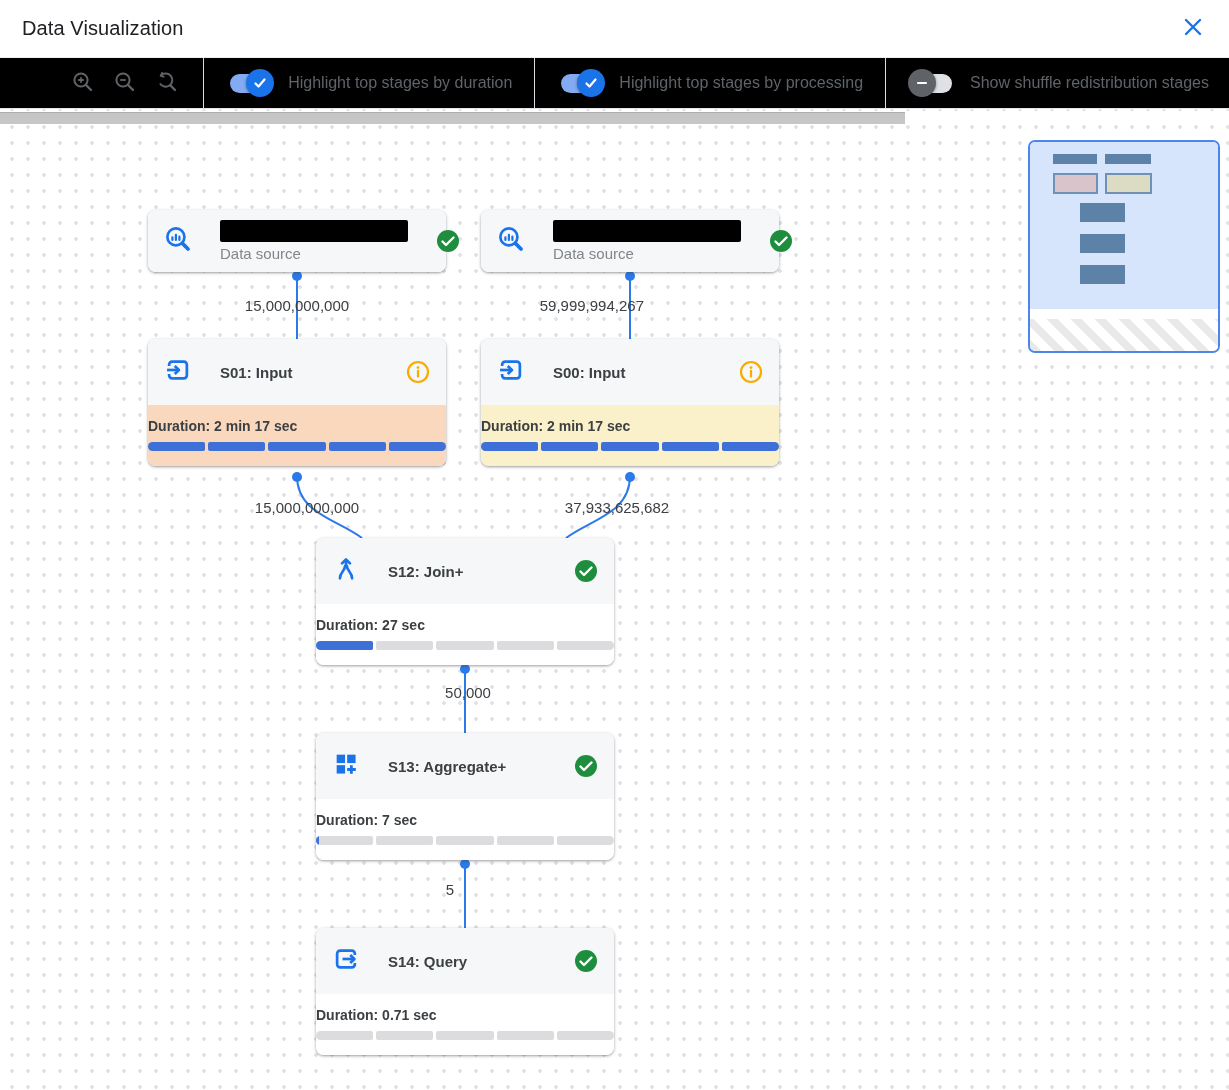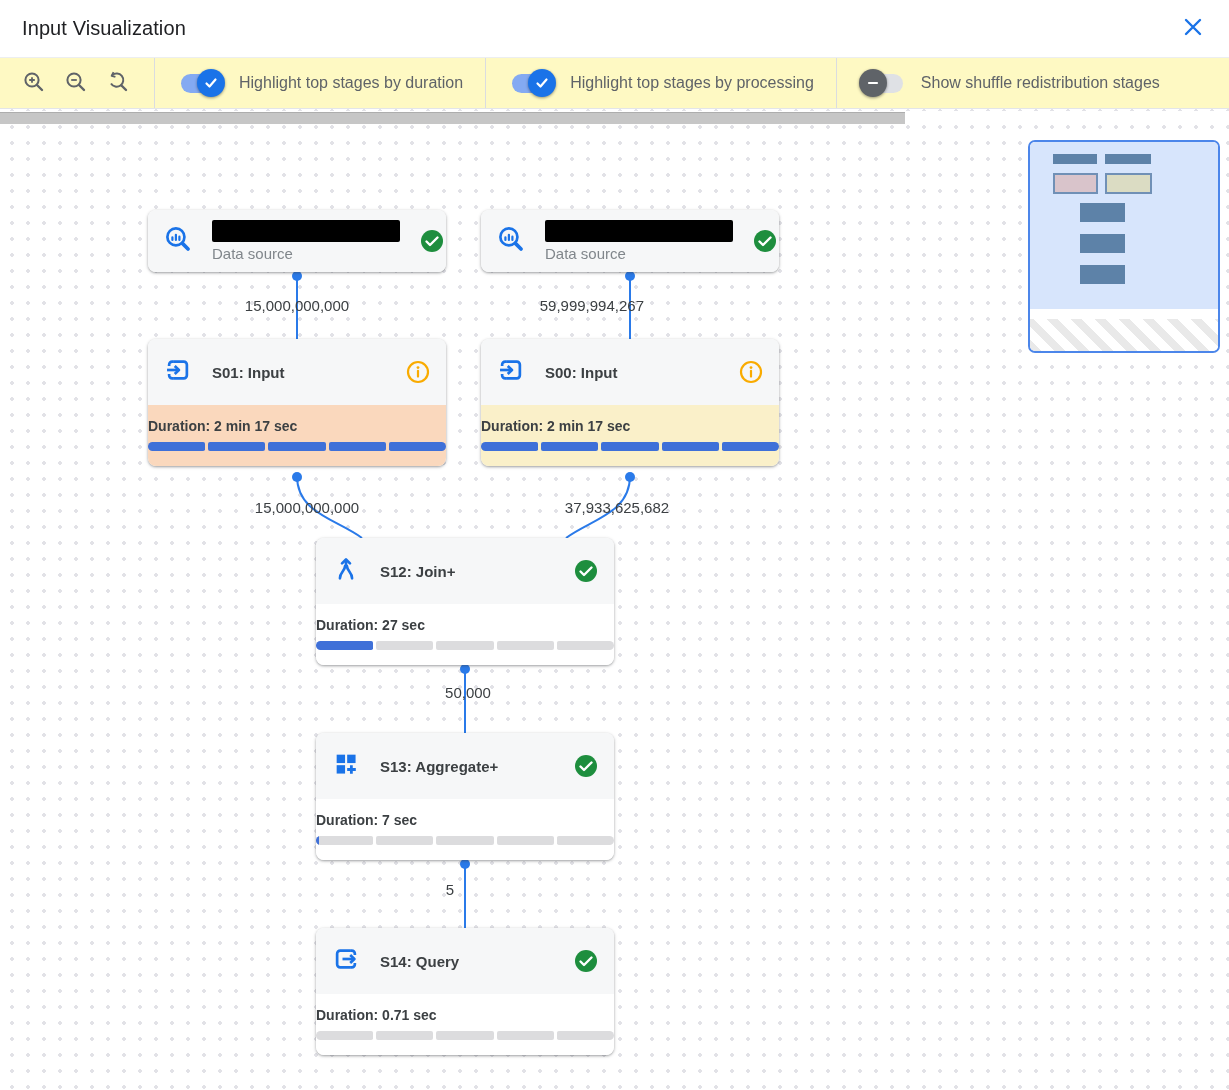--- a/index.html
+++ b/index.html
@@ -7,21 +7,21 @@
     font-family:"Liberation Sans", sans-serif; background:#fff; }
 
   
   .hdr { height:57px; display:flex; align-items:center; padding:0 22px; background:#fff; }
   .hdr-title { font-size:20px; color:#202124; letter-spacing:.1px; }
   .hdr-close { margin-left:auto; width:28px; height:28px; border:none; background:none;
     cursor:pointer; display:flex; align-items:center; justify-content:center; }
 
   
   .toolbar { height:52px; display:flex; align-items:center; border-top:1px solid #eceef0;
-    border-bottom:1px solid #e3e5e8; background:#fef9c3; padding:0 6px; }
+    border-bottom:1px solid #e3e5e8; background:#000000; padding:0 6px;justify-content:flex-end; }
   .zoom-group { display:flex; align-items:center; gap:10px; padding:0 12px; }
   .icon-btn { width:32px; height:32px; border:none; background:none; cursor:pointer;
     display:flex; align-items:center; justify-content:center; }
   .vdiv { width:1px; align-self:stretch; background:#dadce0; margin:0 8px; }
   .toggle-item { display:flex; align-items:center; gap:14px; padding:0 14px; }
   .toggle-label { font-size:16px; color:#5f6368; font-weight:500; white-space:nowrap; }
   .switch { position:relative; width:48px; height:28px; cursor:pointer; flex:none; }
   .switch .track { position:absolute; left:4px; top:5px; width:40px; height:19px; border-radius:10px; }
   .switch .thumb { position:absolute; top:0; width:28px; height:28px; border-radius:50%;
     display:flex; align-items:center; justify-content:center;
@@ -39,21 +39,21 @@
   .hscroll .thumb { position:absolute; left:0; top:1px; width:905px; height:12px;
     background:#c6c6c6; border-top:1px solid #adadad; cursor:pointer; }
 
   svg.edges { position:absolute; left:0; top:0; pointer-events:none; }
 
   .edge-label { position:absolute; font-size:15px; color:#3c4043; white-space:nowrap; }
 
   
   .node { position:absolute; border-radius:8px; background:#fff; cursor:pointer;
     box-shadow:0 1px 2px rgba(60,64,67,.32), 0 1px 3px 1px rgba(60,64,67,.16); }
-  .node-head { display:flex; align-items:center; gap:20px; padding:0 16px;
+  .node-head { display:flex; align-items:center; gap:28px; padding:0 16px;
     background:#f6f7f8; border-radius:8px 8px 0 0; }
   .ds-card .node-head { height:100%; border-radius:8px; }
   .stage-card .node-head { height:66px; }
   .node-title { font-size:15px; font-weight:700; color:#3c4043;text-align:center; }
   .node-status { margin-left:auto; display:flex; }
   .ds-text { display:flex; flex-direction:column; gap:3px; }
   .redacted { width:188px; height:22px; background:#000; border-radius:2px; }
   .ds-label { font-size:15px; color:#80868b; }
 
   .node-body { padding:13px 0 15px; border-radius:0 0 8px 8px; background:#fff; }
@@ -74,21 +74,21 @@
     background:repeating-linear-gradient(45deg, #e9e9e9 0 8px, #ffffff 8px 17px); }
   .mm-rect { position:absolute; }
   .mm-slate { background:#5d82a8; }
   .mm-pink  { background:#d9c4cb; border:2px solid #7090b6; }
   .mm-beige { background:#dbdcc3; border:2px solid #7090b6; }
 </style>
 </head>
 <body>
 
 <div class="hdr">
-  <div class="hdr-title">Input Visualization</div>
+  <div class="hdr-title">Data Visualization</div>
   <button class="hdr-close">
     <span>
       <svg width="20" height="20" viewBox="0 0 20 20">
           <path d="M3 3 L17 17 M17 3 L3 17" stroke="#1a73e8" stroke-width="2.4" stroke-linecap="round"></path>
         </svg>
     </span>
   </button>
 </div>
 
 <div class="toolbar">

